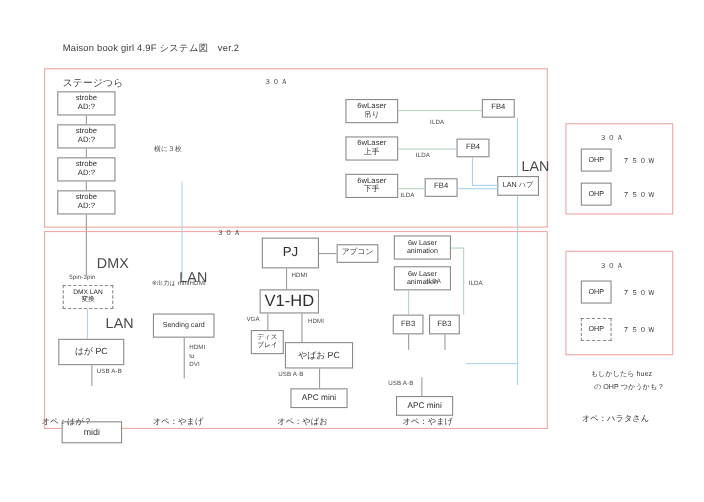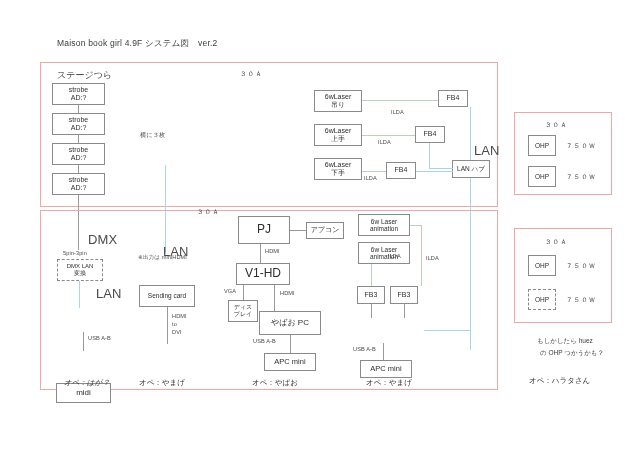--- a/index.html
+++ b/index.html
@@ -156,44 +156,45 @@
   <div class="abs cap big" style="left:88px;top:232px;">DMX</div>
   <div class="abs cap" style="left:63px;top:250px;">5pin-3pin</div>
 
   <div class="abs box dashed" style="left:57px;top:259px;width:46px;height:22px;flex-direction:column;font-size:6px;">
     <span class="ln">DMX LAN</span>
     <span class="ln">変換</span>
   </div>
   <div class="line v-blue" style="left:79px;top:281px;height:27px;"></div>
   <div class="abs cap big" style="left:96px;top:286px;">LAN</div>
 
+  <div class="abs box" style="left:53px;top:308px;width:60px;height:24px;font-size:8px;">はが PC</div>
   <div class="line v-gray" style="left:83px;top:332px;height:19px;"></div>
   <div class="abs cap" style="left:88px;top:335px;">USB A-B</div>
   <div class="abs box" style="left:56px;top:351px;width:55px;height:20px;font-size:8px;margin-top:32px;">midi</div>
-  <div class="ope" style="left:64px;top:378px;font-style:italic;">オペ：はが？</div>
+  <div class="ope" style="left:38px;top:378px;">オペ：はが？</div>
 
   <div class="abs cap big" style="left:163px;top:244px;">LAN</div>
   <div class="abs cap" style="left:138px;top:254px;">※出力は miniHDMI</div>
 
   <div class="abs box" style="left:139px;top:285px;width:56px;height:22px;font-size:6.5px;">Sending card</div>
   <div class="line v-gray" style="left:167px;top:307px;height:37px;"></div>
   <div class="abs cap" style="left:172px;top:313px;">HDMI</div>
   <div class="abs cap" style="left:172px;top:321px;">to</div>
   <div class="abs cap" style="left:172px;top:329px;">DVI</div>
 
   <div class="ope" style="left:139px;top:378px;">オペ：やまげ</div>
 
   <div class="abs box" style="left:238px;top:216px;width:52px;height:28px;font-size:12px;">PJ</div>
   <div class="line h-gray" style="left:290px;top:230px;width:16px;"></div>
   <div class="abs box" style="left:306px;top:222px;width:38px;height:17px;font-size:7px;">アプコン</div>
 
   <div class="line v-gray" style="left:260px;top:244px;height:19px;"></div>
   <div class="abs cap" style="left:265px;top:248px;">HDMI</div>
 
-  <div class="abs box" style="left:236px;top:263px;width:54px;height:22px;font-size:12px;">V1-HD</div>
+  <div class="abs box" style="left:236px;top:263px;width:54px;height:22px;font-size:15px;">V1-HD</div>
 
   <div class="line v-gray" style="left:243px;top:285px;height:15px;"></div>
   <div class="abs cap" style="left:224px;top:288px;">VGA</div>
   <div class="abs box" style="left:228px;top:300px;width:30px;height:22px;flex-direction:column;font-size:6px;">
     <span class="ln">ディス</span>
     <span class="ln">プレイ</span>
   </div>
 
   <div class="line v-gray" style="left:274px;top:285px;height:26px;"></div>
   <div class="abs cap" style="left:280px;top:290px;">HDMI</div>

